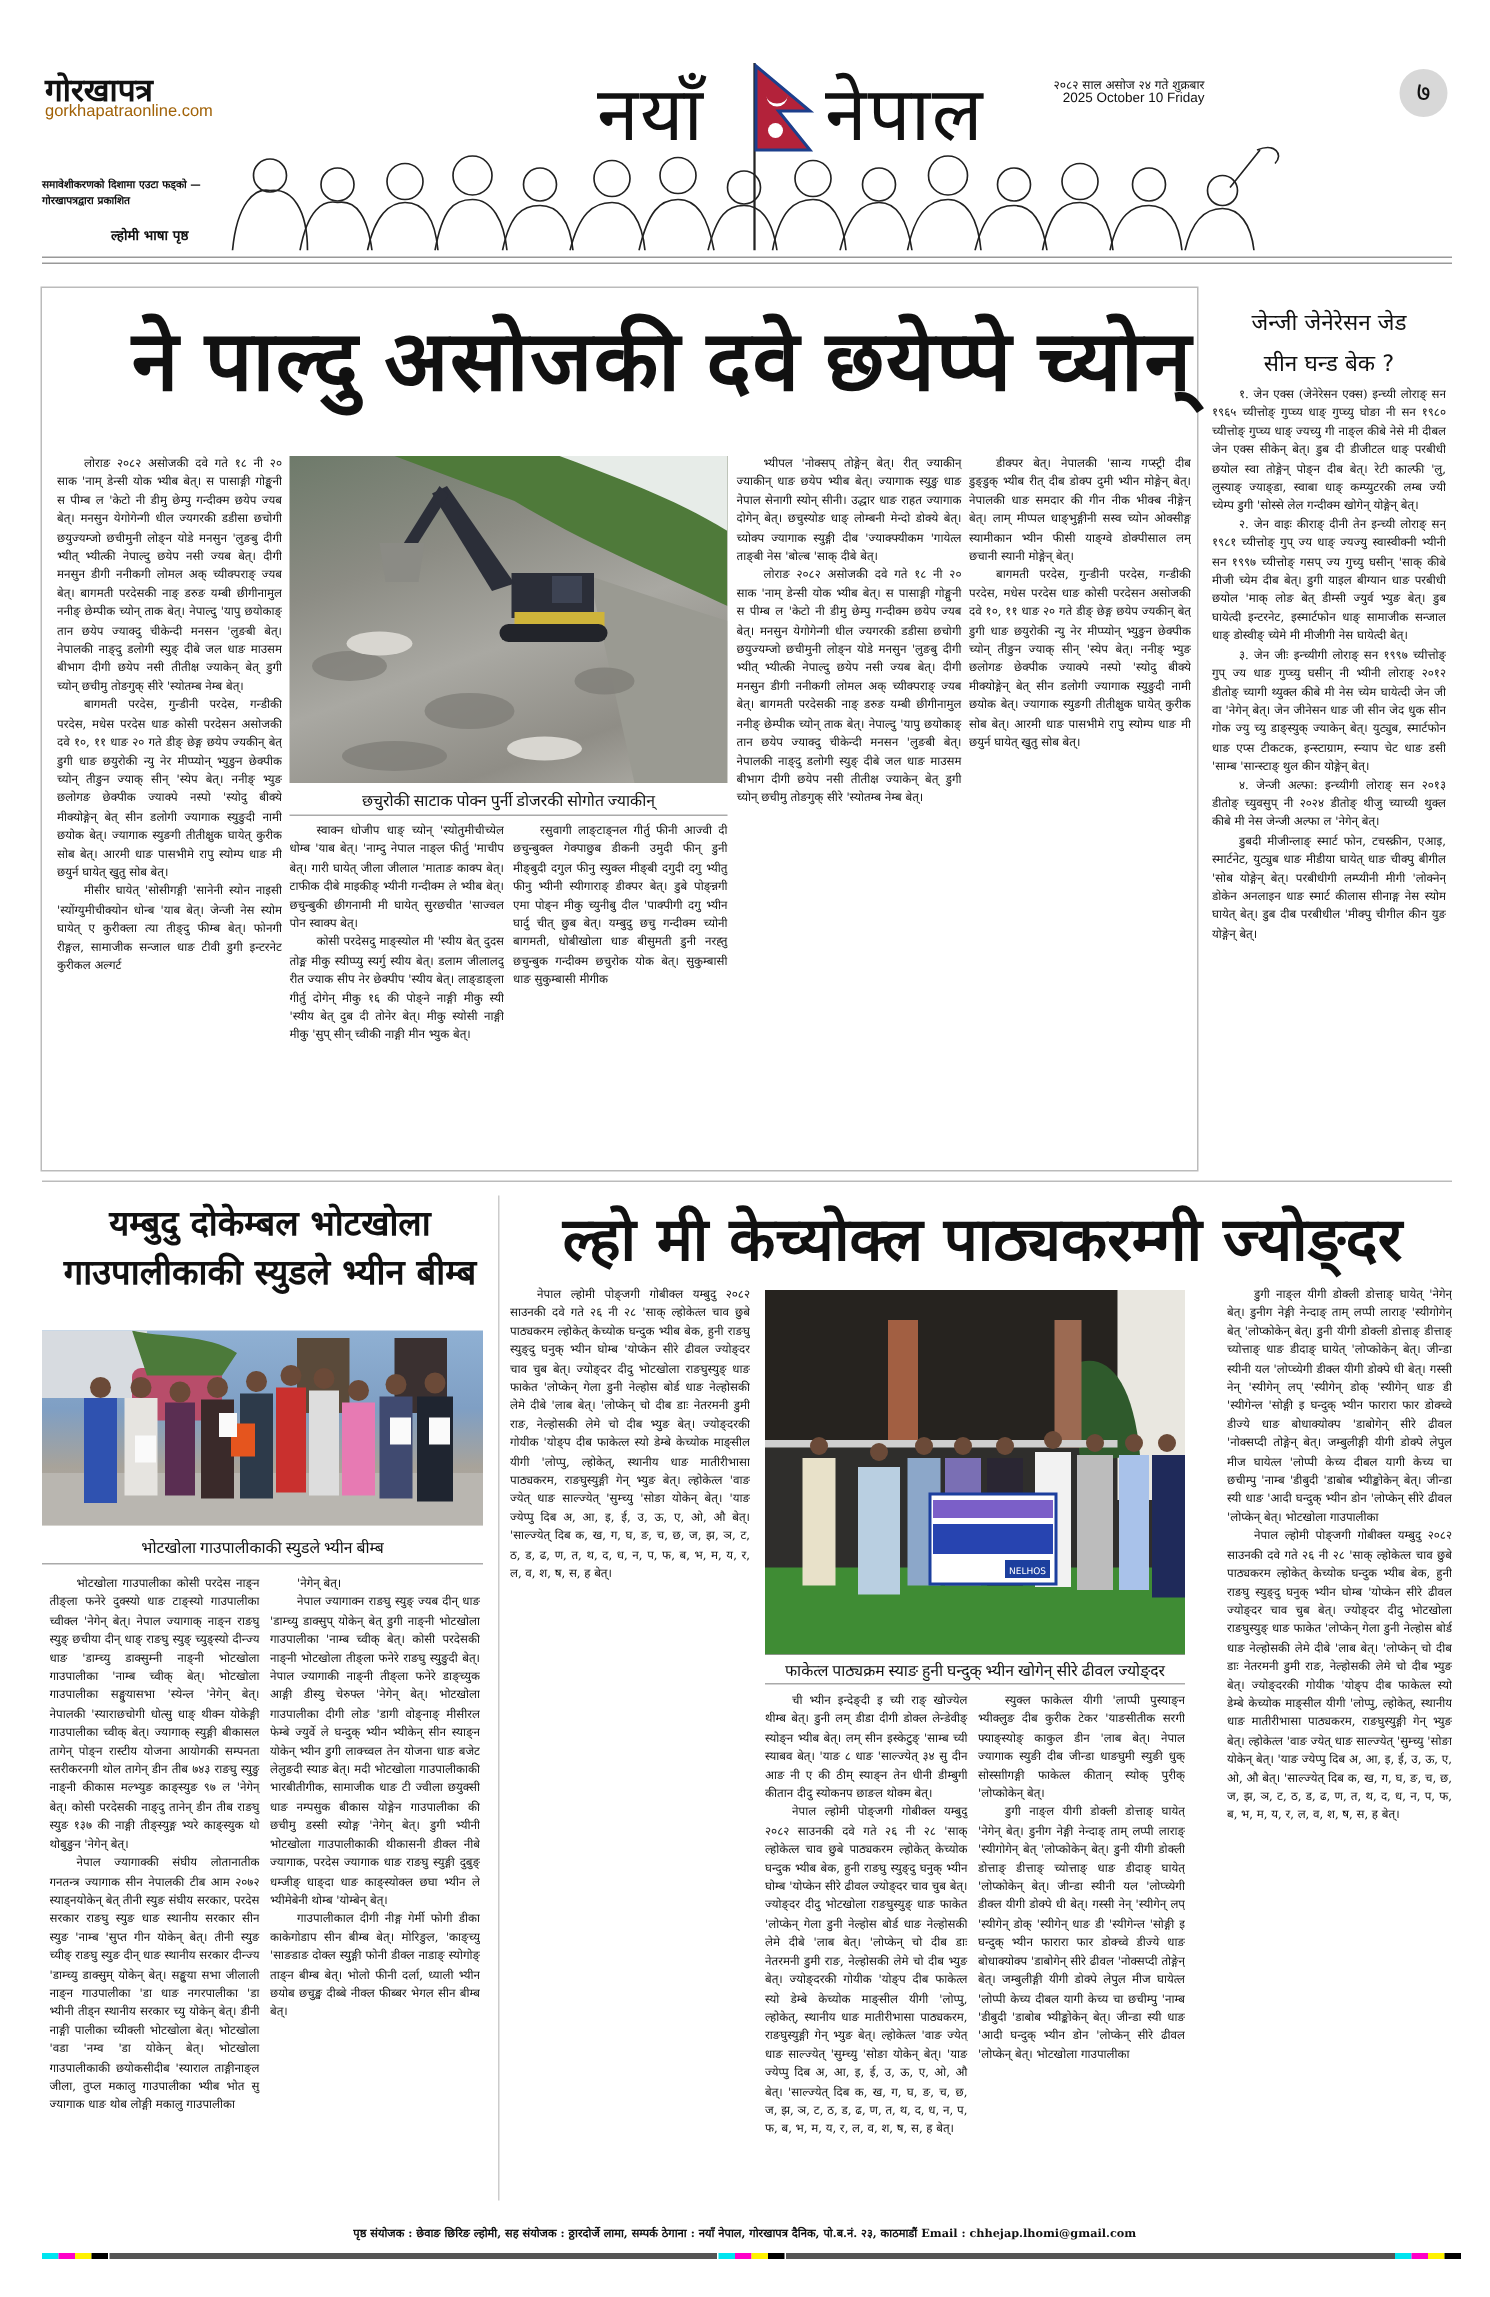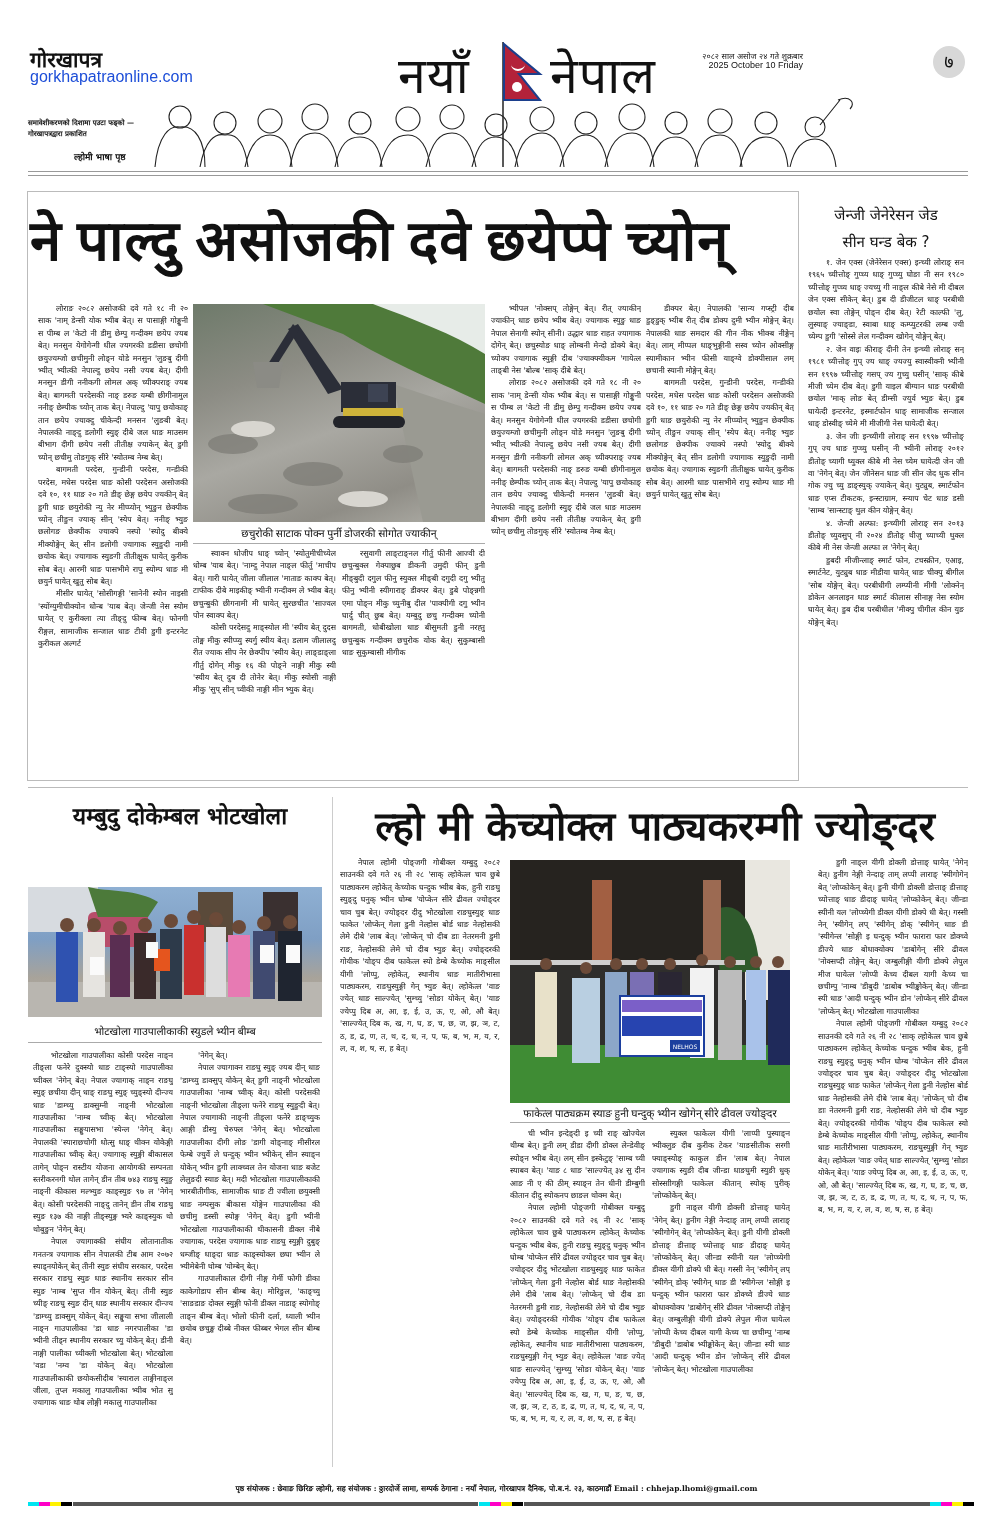--- a/index.html
+++ b/index.html
@@ -1,34 +1,34 @@
 <!DOCTYPE html>
 <html><head>
 <meta charset="utf-8">
 <style>
   * { box-sizing: border-box; margin: 0; padding: 0; }
   html, body { width: 993px; height: 1531px; background: #ffffff; overflow: hidden; }
   body { font-family: "DejaVu Sans", sans-serif; color: #111; position: relative; }
 
   .masthead { position: absolute; left: 0; top: 0; width: 993px; height: 180px; }
   .brand-name { position: absolute; left: 30px; top: 45px; font-size: 21px; font-weight: bold; font-family: "DejaVu Serif", serif; }
-  .brand-url { position: absolute; left: 30px; top: 68px; font-size: 16px; font-family: "Liberation Sans", sans-serif; color: #1d4ed8; }
+  .brand-url { position: absolute; left: 30px; top: 68px; font-size: 11px; font-family: "Liberation Sans", sans-serif; color: #a16207; }
   .brand-note { position: absolute; left: 28px; top: 118px; font-size: 7px; line-height: 11px; font-weight: bold; width: 140px; }
   .brand-section { position: absolute; left: 28px; top: 150px; font-size: 9px; font-weight: bold; padding-left: 46px; }
   .crowd { position: absolute; left: 150px; top: 95px; width: 710px; height: 72px; }
   .title-left { position: absolute; left: 398px; top: 40px; font-size: 50px; font-family: "DejaVu Sans", sans-serif; letter-spacing: 1px; }
   .title-right { position: absolute; left: 550px; top: 40px; font-size: 50px; font-family: Liberation Serif, serif; letter-spacing: 1px; }
   .flag { position: absolute; left: 497px; top: 42px; width: 50px; height: 125px; }
   .date-np { position: absolute; right: 190px; top: 50px; font-size: 8px; text-align: right; }
   .date-en { position: absolute; right: 190px; top: 60px; font-size: 9px; font-family: "Liberation Sans", sans-serif; text-align: right; }
   .page-num { position: absolute; left: 933px; top: 46px; width: 32px; height: 32px; border-radius: 50%; background: #d8d8d8; font-size: 18px; text-align: center; line-height: 32px; }
   .mast-rule { position: absolute; left: 28px; top: 171px; width: 940px; height: 5px; border-top: 1px solid #999; border-bottom: 1px solid #999; }
 
   .story1-box { position: absolute; left: 27px; top: 191px; width: 772px; height: 590px; border: 1px solid #bbb; }
-  .headline1 { position: absolute; left: 30px; top: 200px; width: 765px; font-size: 56px; font-family: Liberation Serif, serif; font-weight: bold; text-align: left; letter-spacing: 1px; white-space: nowrap; }
+  .headline1 { position: absolute; left: 30px; top: 200px; width: 765px; font-size: 56px; font-family: Liberation Sans, sans-serif; font-weight: bold; text-align: right; letter-spacing: 1px; white-space: nowrap; }
   .col { position: absolute; font-size: 7.8px; line-height: 12.4px; text-align: justify; color: #111; overflow: hidden; font-family: "DejaVu Serif", serif; }
   .col p { text-indent: 18px; margin-bottom: 0; }
   .photo { position: absolute; overflow: hidden; }
   .caption { position: absolute; font-size: 10.5px; text-align: center; font-family: Liberation Serif, serif; }
   .cap-rule { position: absolute; height: 1px; background: #aaa; }
 
   .side-box { position: absolute; left: 800px; top: 191px; width: 168px; height: 590px; }
   .side-title { position: absolute; left: 806px; top: 202px; width: 160px; text-align: center; font-size: 15px; line-height: 27px; font-family: "DejaVu Sans", sans-serif; }
 
   .divider-h { position: absolute; left: 28px; top: 787px; width: 940px; height: 1px; background: #bbb; }
@@ -165,20 +165,21 @@
   <p>२. जेन वाइः कीराङ् दीनी तेन इन्च्यी लोराङ् सन् १९८१ च्यीत्तोङ् गुप् ज्य धाङ् ज्यज्यु स्वास्वीक्नी भ्यीनी सन १९९७ च्यीत्तोङ् गसप् ज्य गुच्यु घसीन् 'साक् कीबे मीजी च्येम दीब बेत्। डुगी याइल बीग्यान धाङ परबीधी छयोल 'माक् लोङ बेत् डीम्सी ज्युर्व भ्युङ बेत्। डुब घायेत्दी इन्टरनेट, इस्मार्टफोन धाङ् सामाजीक सन्जाल धाङ् डोस्वीङ् च्येमे मी मीजीगी नेस घायेत्दी बेत्।</p>
   <p>३. जेन जीः इन्च्यीगी लोराङ् सन १९९७ च्यीत्तोङ् गुप् ज्य धाङ गुप्च्यु घसीन् नी भ्यीनी लोराङ् २०१२ डीतोङ् च्यागी थ्युक्ल कीबे मी नेस च्येम घायेत्दी जेन जी वा 'नेगेन् बेत्। जेन जीनेसन धाङ जी सीन जेद धुक सीन गोक ज्यु च्यु डाङ्स्युक् ज्याकेन् बेत्। युट्युब, स्मार्टफोन धाङ एप्स टीकटक, इन्स्टाग्राम, स्न्याप चेट धाङ डसी 'साम्ब 'सान्स्टाङ् थुल कीन योङ्गेन् बेत्।</p>
   <p>४. जेन्जी अल्फा: इन्च्यीगी लोराङ् सन २०१३ डीतोङ् च्युवसुप् नी २०२४ डीतोङ् थीजु च्याच्यी थुक्ल कीबे मी नेस जेन्जी अल्फा ल 'नेगेन् बेत्।</p>
   <p>डुबदी मीजीन्लाङ् स्मार्ट फोन, टचस्क्रीन, एआइ, स्मार्टनेट, युट्युब धाङ मीडीया घायेत् धाङ चीक्पु बीगील 'सोब योङ्गेन् बेत्। परबीधीगी लम्प्यीनी मीगी 'लोक्नेन् डोकेन अनलाइन धाङ स्मार्ट कीलास सीनाङ्ग नेस स्योम घायेत् बेत्। डुब दीब परबीधील 'मीक्पु चीगील कीन युङ योङ्गेन् बेत्।</p>
 </div>
 
 <div class="divider-h"></div>
 
 <div class="headline2">
   <div>यम्बुदु दोकेम्बल भोटखोला</div>
+  <div>गाउपालीकाकी स्युडले भ्यीन बीम्ब</div>
 </div>
 
 <div class="photo" style="left:28px; top:887px; width:294px; height:130px; background:linear-gradient(180deg,#8fb0d3 0%,#7f9fc4 40%,#a8a39a 70%,#b8b3aa 100%);">
   <svg width="294" height="130" viewBox="0 0 294 130">
     <rect x="0" y="0" width="70" height="45" fill="#d7dbe0"></rect>
     <rect x="60" y="25" width="60" height="35" rx="6" fill="#b84d6a"></rect>
     <path d="M60,0 C80,5 110,2 130,15 L120,30 L70,30 Z" fill="#4c7a3a"></path>
     <rect x="170" y="5" width="35" height="50" fill="#5a4a3a"></rect>
     <rect x="235" y="5" width="35" height="50" fill="#3a3030"></rect>
     <rect x="0" y="95" width="294" height="35" fill="#b9b6b0"></rect>

